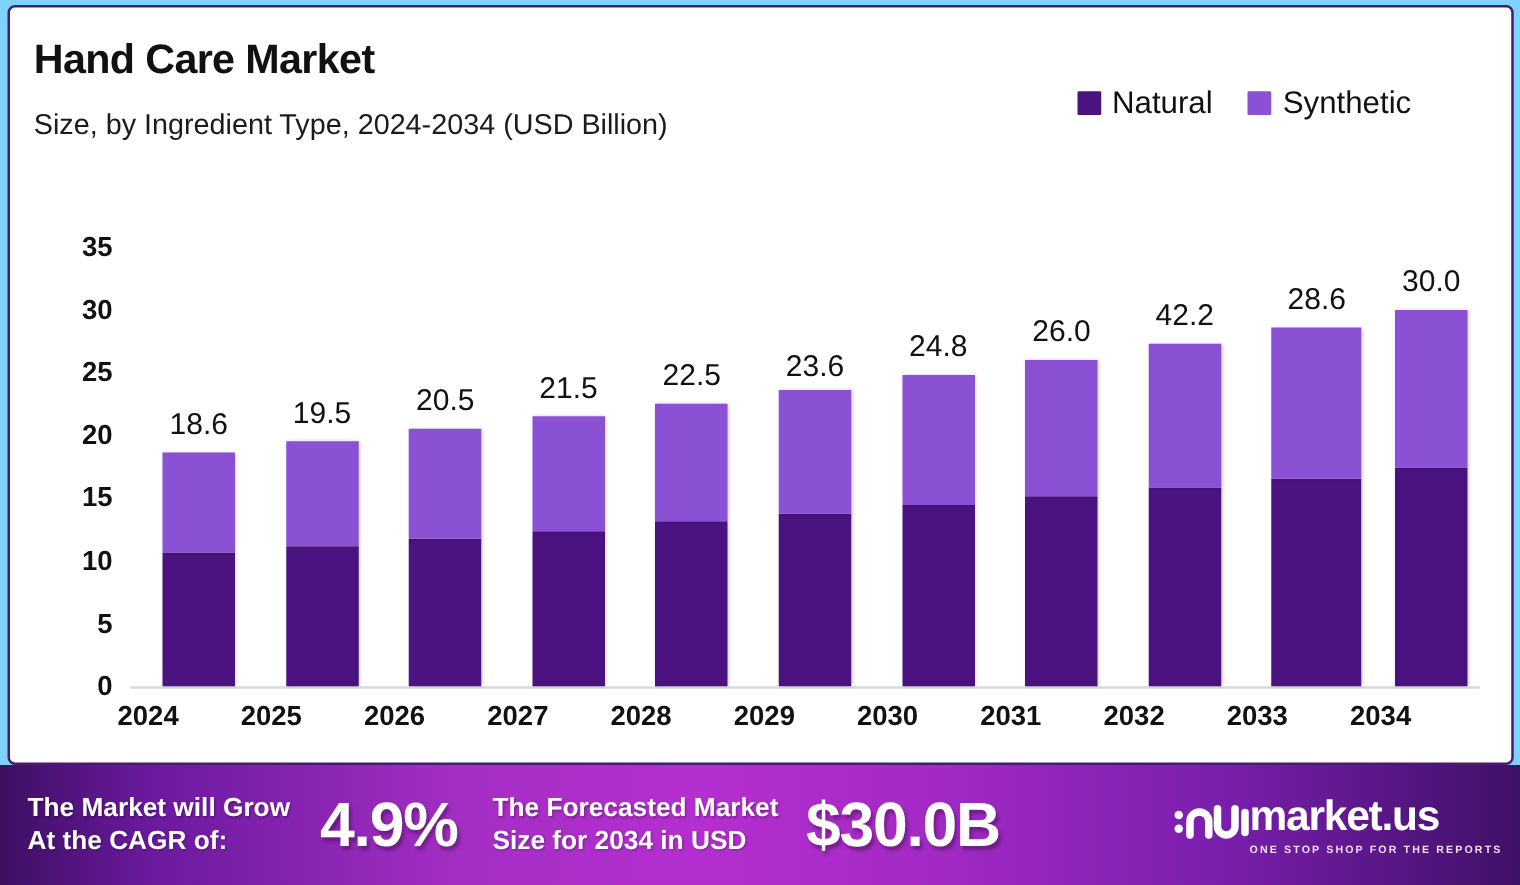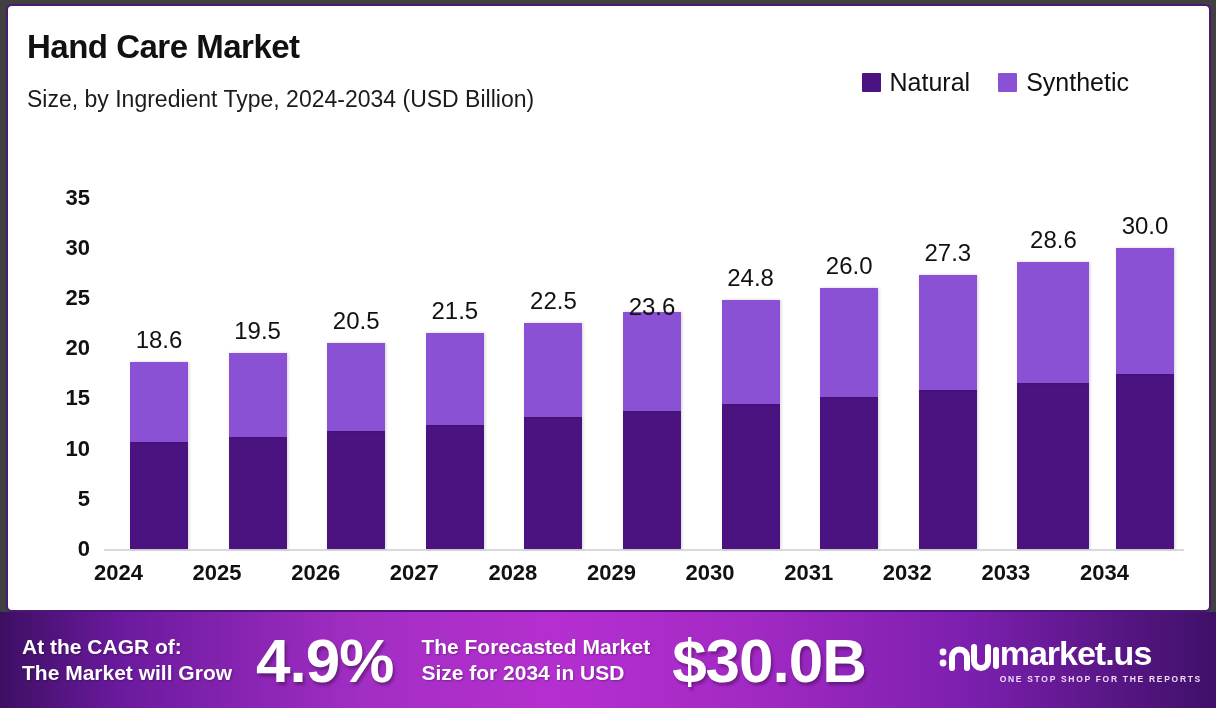--- a/index.html
+++ b/index.html
@@ -5,21 +5,21 @@
   * { box-sizing: border-box; margin: 0; padding: 0; }
   html, body {
     width: 1216px; height: 708px;
     font-family: "Liberation Sans", sans-serif;
     background: #FFFFFF;
     overflow: hidden;
   }
   #root {
     position: relative;
     width: 1216px; height: 708px;
-    background: #404040;
+    background: #7dd3fc;
   }
   
   .card {
     position: absolute;
     left: 6px; top: 4px;
     width: 1205px; height: 608px;
     background: #ffffff;
     border: 2px solid #4a1a72;
     border-radius: 6px;
     overflow: hidden;
@@ -145,21 +145,21 @@
   .f-text {
     color: #ffffff;
     font-size: 21px;
     font-weight: 700;
     line-height: 1.22;
     text-shadow: 1px 1px 2px rgba(0,0,0,0.28);
     white-space: nowrap;
   }
   .f-big {
     color: #ffffff;
-    font-size: 62px;
+    font-size: 50px;
     font-weight: 800;
     letter-spacing: -1px;
     text-shadow: 2px 3px 3px rgba(0,0,0,0.3);
     white-space: nowrap;
   }
   .f-gap-a { width: 24px; }
   .f-gap-b { width: 28px; }
   .f-gap-c { width: 22px; }
   .f-gap-d { width: 20px; }
   .logo {
@@ -244,61 +244,61 @@
         <div class="xtick" style="left: 446.8px;">2027</div>
         <div class="bar-group" style="left: 516.4px; width: 58px; bottom: 61px; height: 225.9px;">
           <div class="bar bar-natural" title="2028 Natural 13.1" style="bottom: 0px; height: 131.524px;"></div>
           <div class="bar bar-synth" title="2028 Synthetic 9.4" style="bottom: 131.524px; height: 94.376px;"></div>
           <div class="bar-value" style="bottom: 233.9px; margin-top: 10px;">22.5</div>
         </div>
         <div class="xtick" style="left: 545.4px;">2028</div>
         <div class="bar-group" style="left: 615px; width: 58px; bottom: 61px; height: 236.944px;">
           <div class="bar bar-natural" title="2029 Natural 13.7" style="bottom: 0px; height: 137.548px;"></div>
           <div class="bar bar-synth" title="2029 Synthetic 9.9" style="bottom: 137.548px; height: 99.396px;"></div>
-          <div class="bar-value" style="bottom: 228px; margin-top: 48px;">23.6</div>
+          <div class="bar-value" style="bottom: 241px; margin-top: 48px;">23.6</div>
         </div>
         <div class="xtick" style="left: 644px;">2029</div>
         <div class="bar-group" style="left: 713.6px; width: 58px; bottom: 61px; height: 248.992px;">
           <div class="bar bar-natural" title="2030 Natural 14.4" style="bottom: 0px; height: 144.576px;"></div>
           <div class="bar bar-synth" title="2030 Synthetic 10.4" style="bottom: 144.576px; height: 104.416px;"></div>
           <div class="bar-value" style="bottom: 256.992px;">24.8</div>
         </div>
         <div class="xtick" style="left: 742.6px;">2030</div>
         <div class="bar-group" style="left: 812.2px; width: 58px; bottom: 61px; height: 261.04px; border-radius: 16px;">
           <div class="bar bar-natural" title="2031 Natural 15.1" style="bottom: 0px; height: 151.604px;"></div>
           <div class="bar bar-synth" title="2031 Synthetic 10.9" style="bottom: 151.604px; height: 109.436px;"></div>
           <div class="bar-value" style="bottom: 269.04px;">26.0</div>
         </div>
         <div class="xtick" style="left: 841.2px;">2031</div>
         <div class="bar-group" style="left: 910.8px; width: 58px; bottom: 61px; height: 274.092px;">
           <div class="bar bar-natural" title="2032 Natural 15.8" style="bottom: 0px; height: 158.632px;"></div>
           <div class="bar bar-synth" title="2032 Synthetic 11.5" style="bottom: 158.632px; height: 115.46px;"></div>
-          <div class="bar-value" style="bottom: 282.092px;">27.3</div>
+          <div class="bar-value" style="bottom: 282.092px;">42.2</div>
         </div>
         <div class="xtick" style="left: 939.8px;">2032</div>
         <div class="bar-group" style="left: 1009.4px; width: 72px; bottom: 61px; height: 287.144px;">
           <div class="bar bar-natural" title="2033 Natural 16.5" style="bottom: 0px; height: 165.66px;"></div>
           <div class="bar bar-synth" title="2033 Synthetic 12.1" style="bottom: 165.66px; height: 121.484px;"></div>
           <div class="bar-value" style="bottom: 295.144px;">28.6</div>
         </div>
         <div class="xtick" style="left: 1038.4px;">2033</div>
         <div class="bar-group" style="left: 1108px; width: 58px; bottom: 61px; height: 301.2px;">
           <div class="bar bar-natural" title="2034 Natural 17.4" style="bottom: 0px; height: 174.696px;"></div>
           <div class="bar bar-synth" title="2034 Synthetic 12.6" style="bottom: 174.696px; height: 126.504px;"></div>
           <div class="bar-value" style="bottom: 309.2px;">30.0</div>
         </div>
         <div class="xtick" style="left: 1137px;">2034</div>
       </div>
 
   </div>
 
   <div class="footer">
     <div class="f-text">
+      <div>The Market will Grow</div>
       <div>At the CAGR of:</div>
-      <div>The Market will Grow</div>
     </div>
     <div class="f-gap-a"></div>
     <div class="f-big">4.9%</div>
     <div class="f-gap-b"></div>
     <div class="f-text">
       <div>The Forecasted Market</div>
       <div>Size for 2034 in USD</div>
     </div>
     <div class="f-gap-c"></div>
     <div class="f-big">$30.0B</div>

